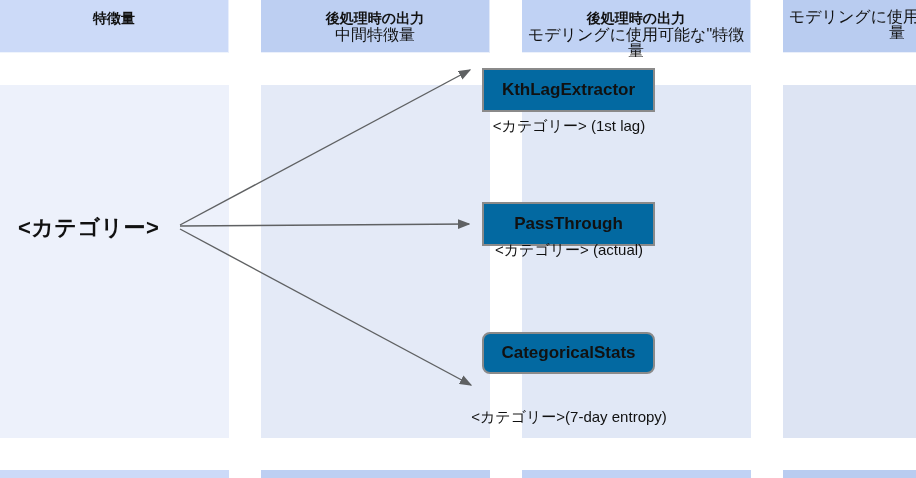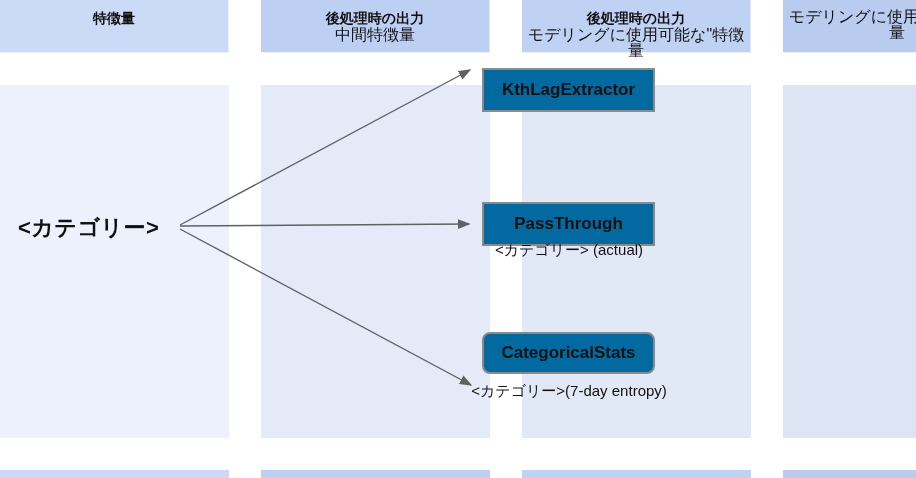--- a/index.html
+++ b/index.html
@@ -49,21 +49,21 @@
   }
   .node-caption {
     position: absolute;
     left: 398px; width: 342px;
     text-align: center;
     font-size: 15px;
     white-space: nowrap;
   }
   #node-1 { top: 68px; }   #caption-1 { top: 117px; }
   #node-2 { top: 202px; }  #caption-2 { top: 241px; }
-  #node-3 { top: 332px; height: 42px; border-radius: 8px; } #caption-3 { top: 382px; }
+  #node-3 { top: 332px; height: 42px; border-radius: 8px; } #caption-3 { top: 408px; }
 
   svg.arrows { position: absolute; left:0; top:0; }
 </style>
 </head>
 <body>
 
 <div class="canvas">
 
   <div class="lane-header" style="background: rgb(204, 218, 248);">
     <div class="title">特徴量</div>
@@ -100,20 +100,21 @@
         </marker>
       </defs>
       <line x1="180" y1="225" x2="470" y2="70" stroke="#5f6163" stroke-width="1.4" marker-end="url(#ah)"></line>
       <line x1="180" y1="226" x2="469" y2="224" stroke="#5f6163" stroke-width="1.4" marker-end="url(#ah)"></line>
       <line x1="180" y1="229" x2="471" y2="385" stroke="#5f6163" stroke-width="1.4" marker-end="url(#ah)"></line>
     </svg>
 
     <div class="source-label">&lt;カテゴリー&gt;</div>
 
     <div class="node" id="node-1">KthLagExtractor</div>
+    <div class="node-caption" id="caption-1">&lt;カテゴリー&gt; (1st lag)</div>
 
     <div class="node" id="node-2">PassThrough</div>
     <div class="node-caption" id="caption-2">&lt;カテゴリー&gt; (actual)</div>
 
     <div class="node" id="node-3">CategoricalStats</div>
     <div class="node-caption" id="caption-3">&lt;カテゴリー&gt;(7-day entropy)</div>
 
   </div>
 </div>
 

